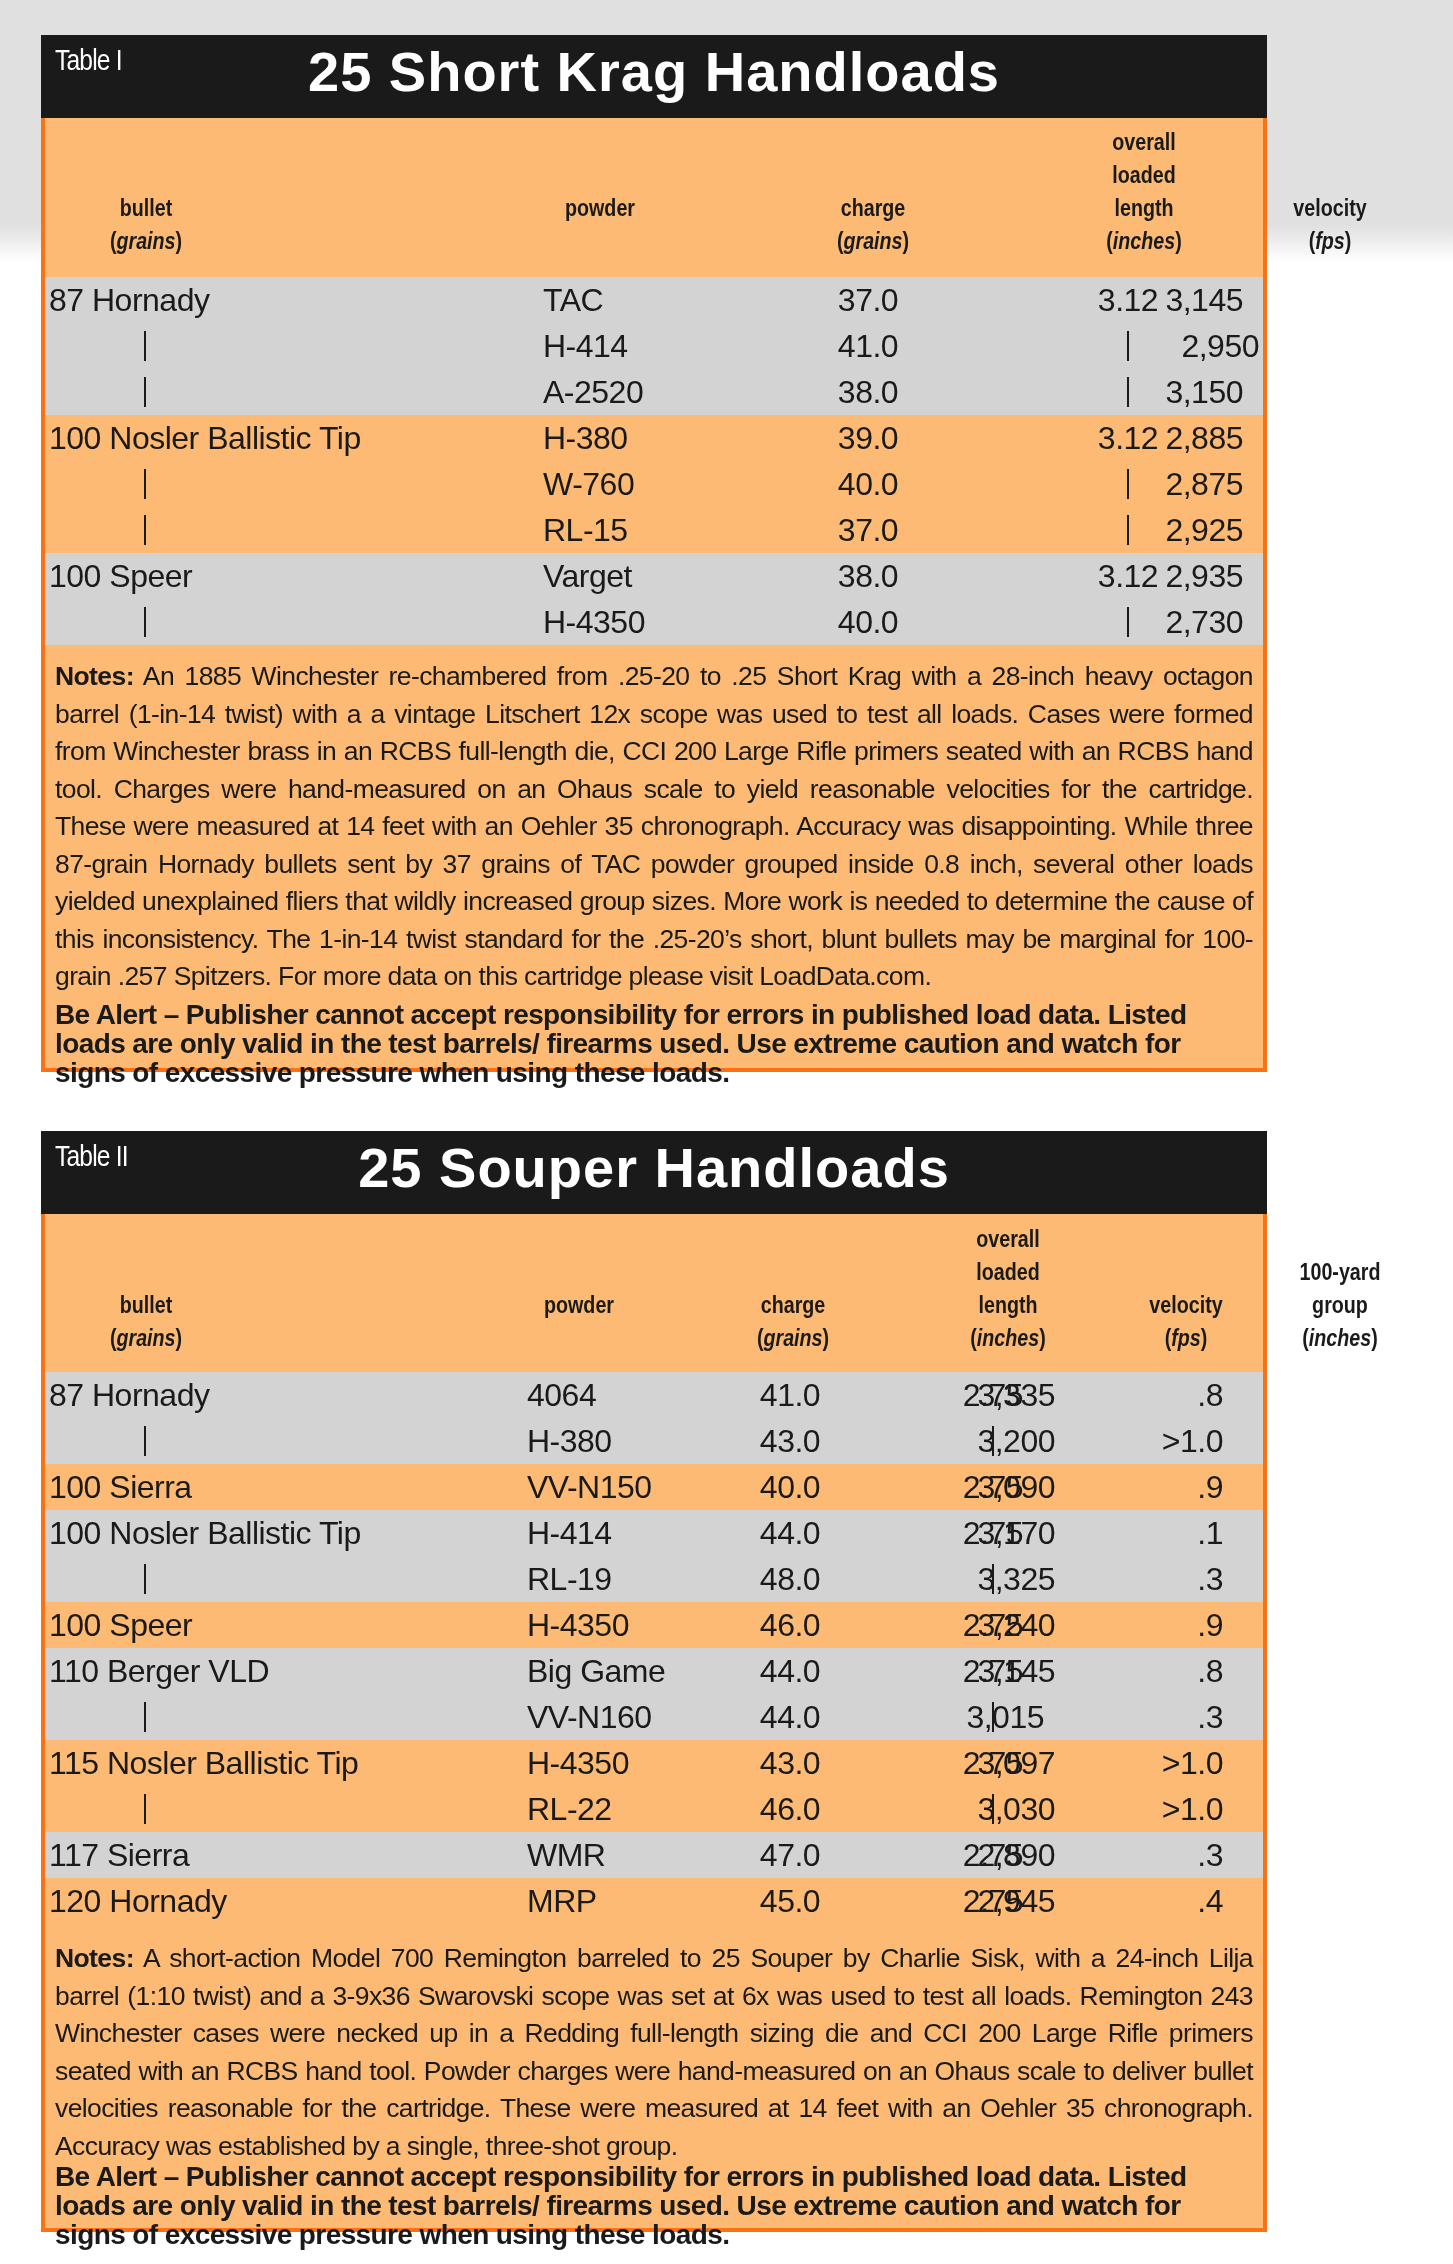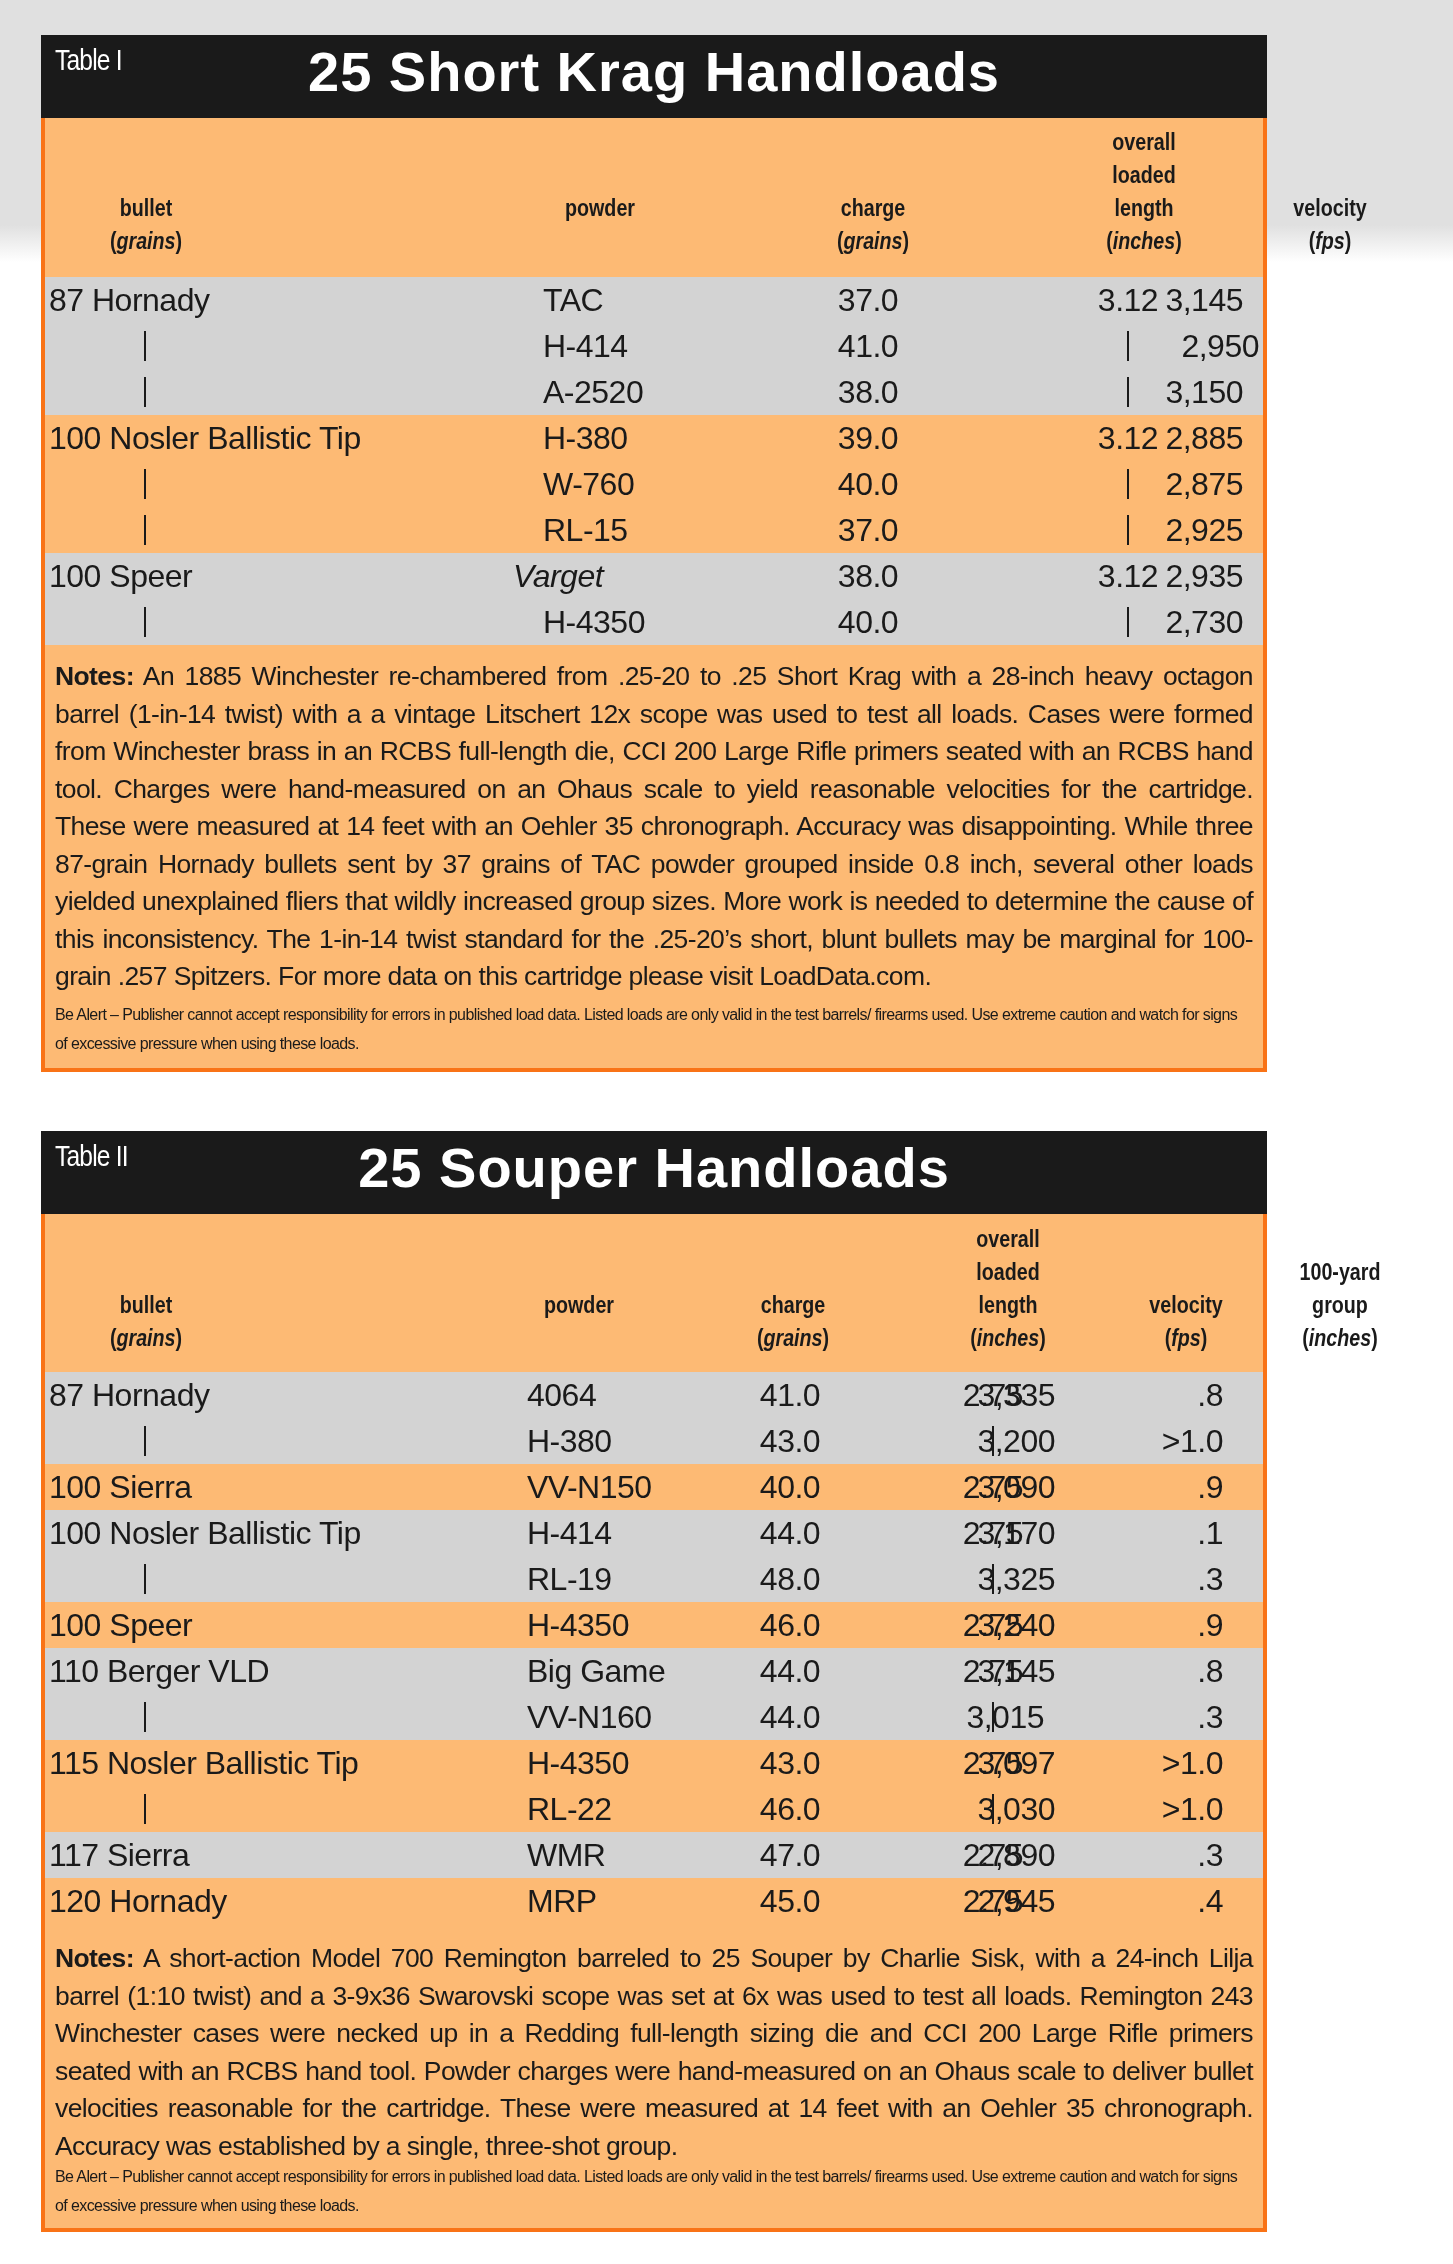--- a/index.html
+++ b/index.html
@@ -21,21 +21,21 @@
   .tlabel { position: absolute; left: 14px; top: 8px; font-size: 30px; letter-spacing: -1px; transform: scaleX(0.82); transform-origin: left top; }
   .ttitle { position: absolute; left: 0; right: 0; top: 4px; text-align: center; font-weight: bold; font-size: 56px; letter-spacing: 1px; }
   .hdr { position: absolute; font-weight: bold; font-size: 24px; line-height: 33px; text-align: center; transform: scaleX(0.82); }
   .hdr i { font-style: italic; }
   .row { position: absolute; left: 0; right: 0; height: 46px; }
   .row.shade { background: #d3d3d3; }
   .cell { position: absolute; top: 4px; font-size: 32px; line-height: 38px; white-space: nowrap; letter-spacing: -0.5px; }
   .bar { position: absolute; width: 2px; background: #1a1a1a; }
   .notes { position: absolute; left: 10px; right: 10px; font-size: 26.5px; line-height: 37.5px; letter-spacing: -0.6px; text-align: justify; }
   .notes b { font-weight: bold; }
-  .alert { position: absolute; left: 10px; right: 10px; font-size: 16px; line-height: 29px; font-weight: normal; letter-spacing: -0.6px; }
+  .alert { position: absolute; left: 10px; right: 10px; font-size: 28px; line-height: 29px; font-weight: bold; letter-spacing: -0.6px; }
 </style>
 </head>
 <body>
 
 <div class="tbl" id="t1">
   <div class="band">
     <div class="tlabel">Table I</div>
     <div class="ttitle">25 Short Krag Handloads</div>
   </div>
 
@@ -99,21 +99,21 @@
       </div>
       <div class="row" style="top: 468px;">
         <div class="bar" style="left: 99px; top: 8px; height: 30px;"></div>
         <div class="cell" style="left: 498px;">RL-15</div>
         <div class="cell" style="left: 763px; width: 120px; text-align: center;">37.0</div>
         <div class="bar" style="left: 1082px; top: 8px; height: 30px;"></div>
         <div class="cell" style="right: 20px; text-align: right;">2,925</div>
       </div>
       <div class="row shade" style="top: 514px;">
         <div class="cell" style="left: 4px;">100 Speer</div>
-        <div class="cell" style="left: 468px; font-style: italic;">Varget</div>
+        <div class="cell" style="left: 498px;">Varget</div>
         <div class="cell" style="left: 763px; width: 120px; text-align: center;">38.0</div>
         <div class="cell" style="left: 1023px; width: 120px; text-align: center;">3.12</div>
         <div class="cell" style="right: 20px; ">2,935</div>
       </div>
       <div class="row shade" style="top: 560px;">
         <div class="bar" style="left: 99px; top: 8px; height: 30px;"></div>
         <div class="cell" style="left: 498px;">H-4350</div>
         <div class="cell" style="left: 763px; width: 120px; text-align: center;">40.0</div>
         <div class="bar" style="left: 1082px; top: 8px; height: 30px;"></div>
         <div class="cell" style="right: 20px; text-align: right;">2,730</div>

